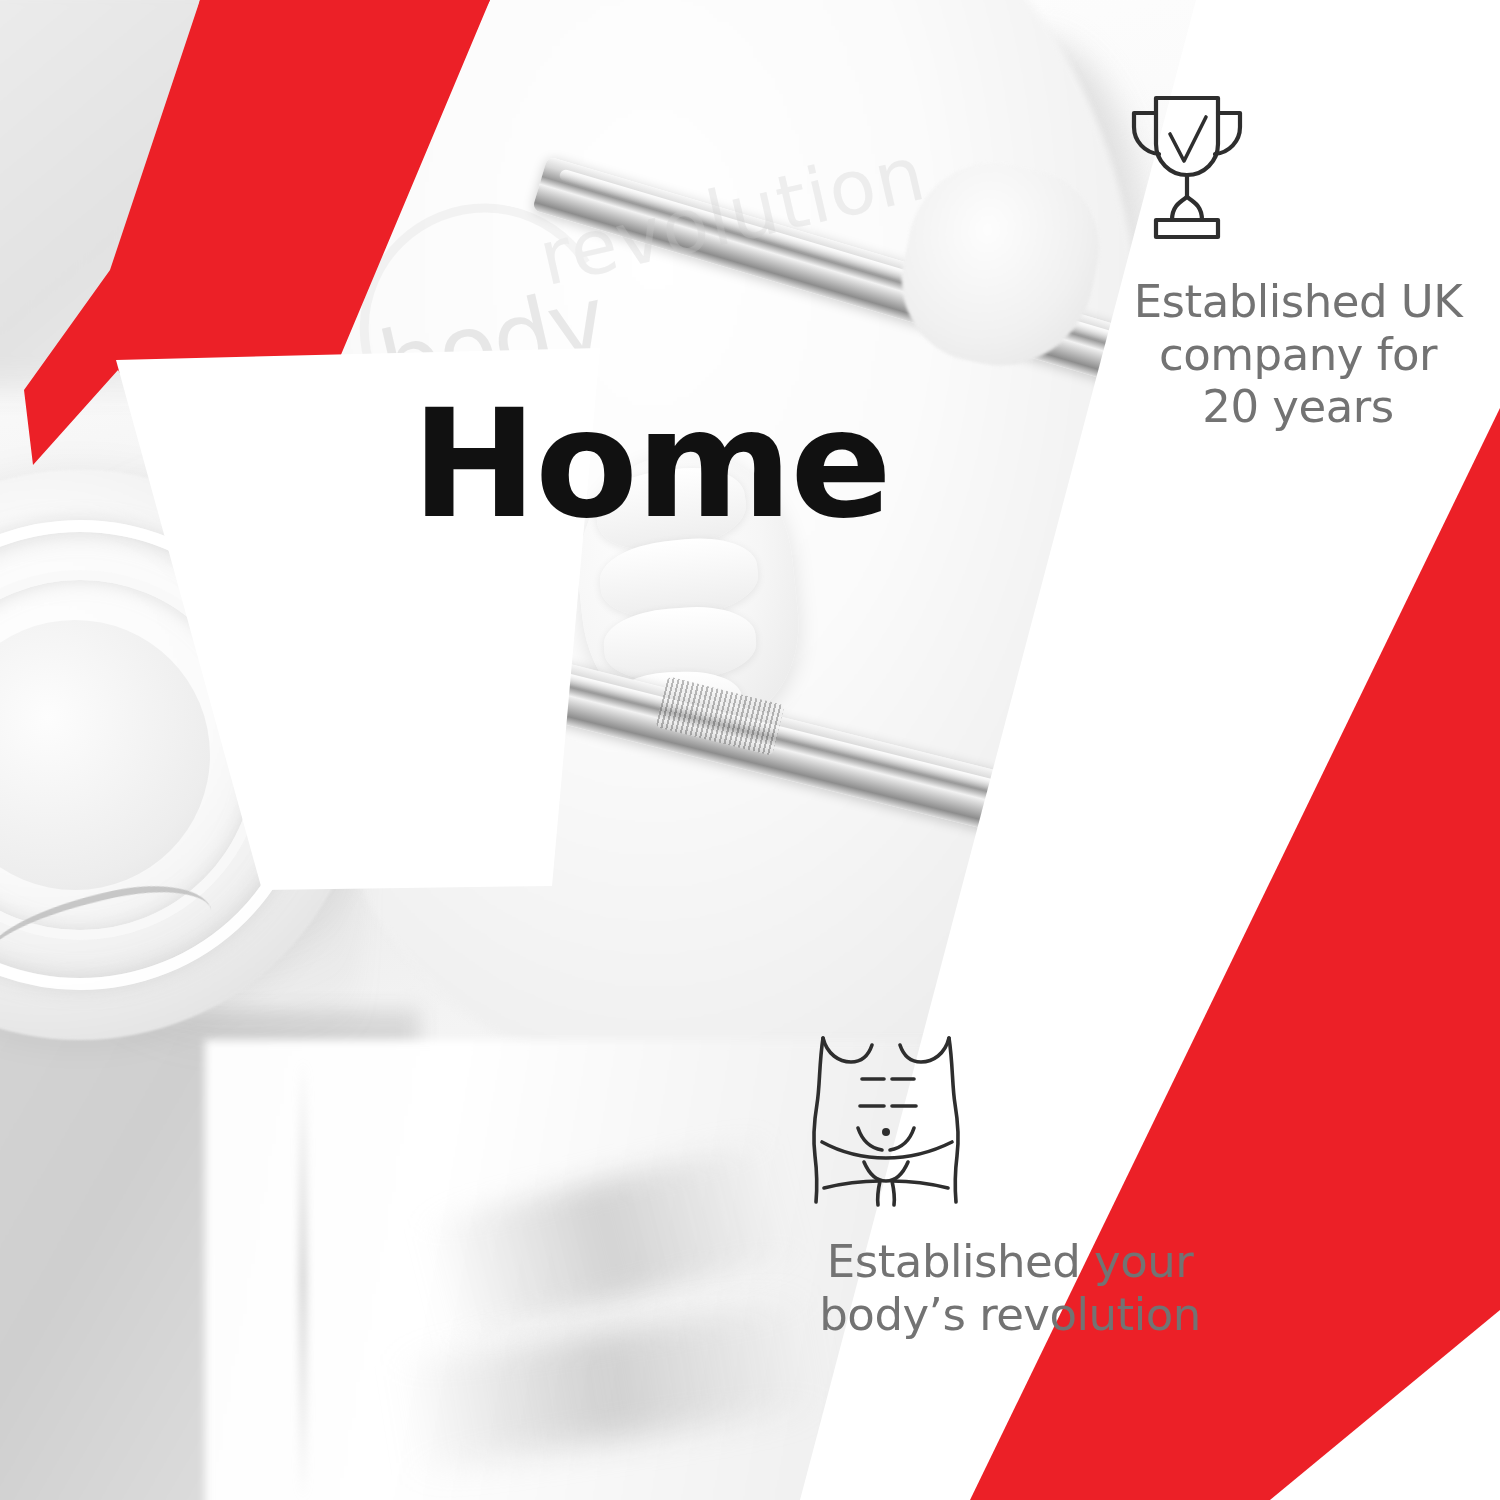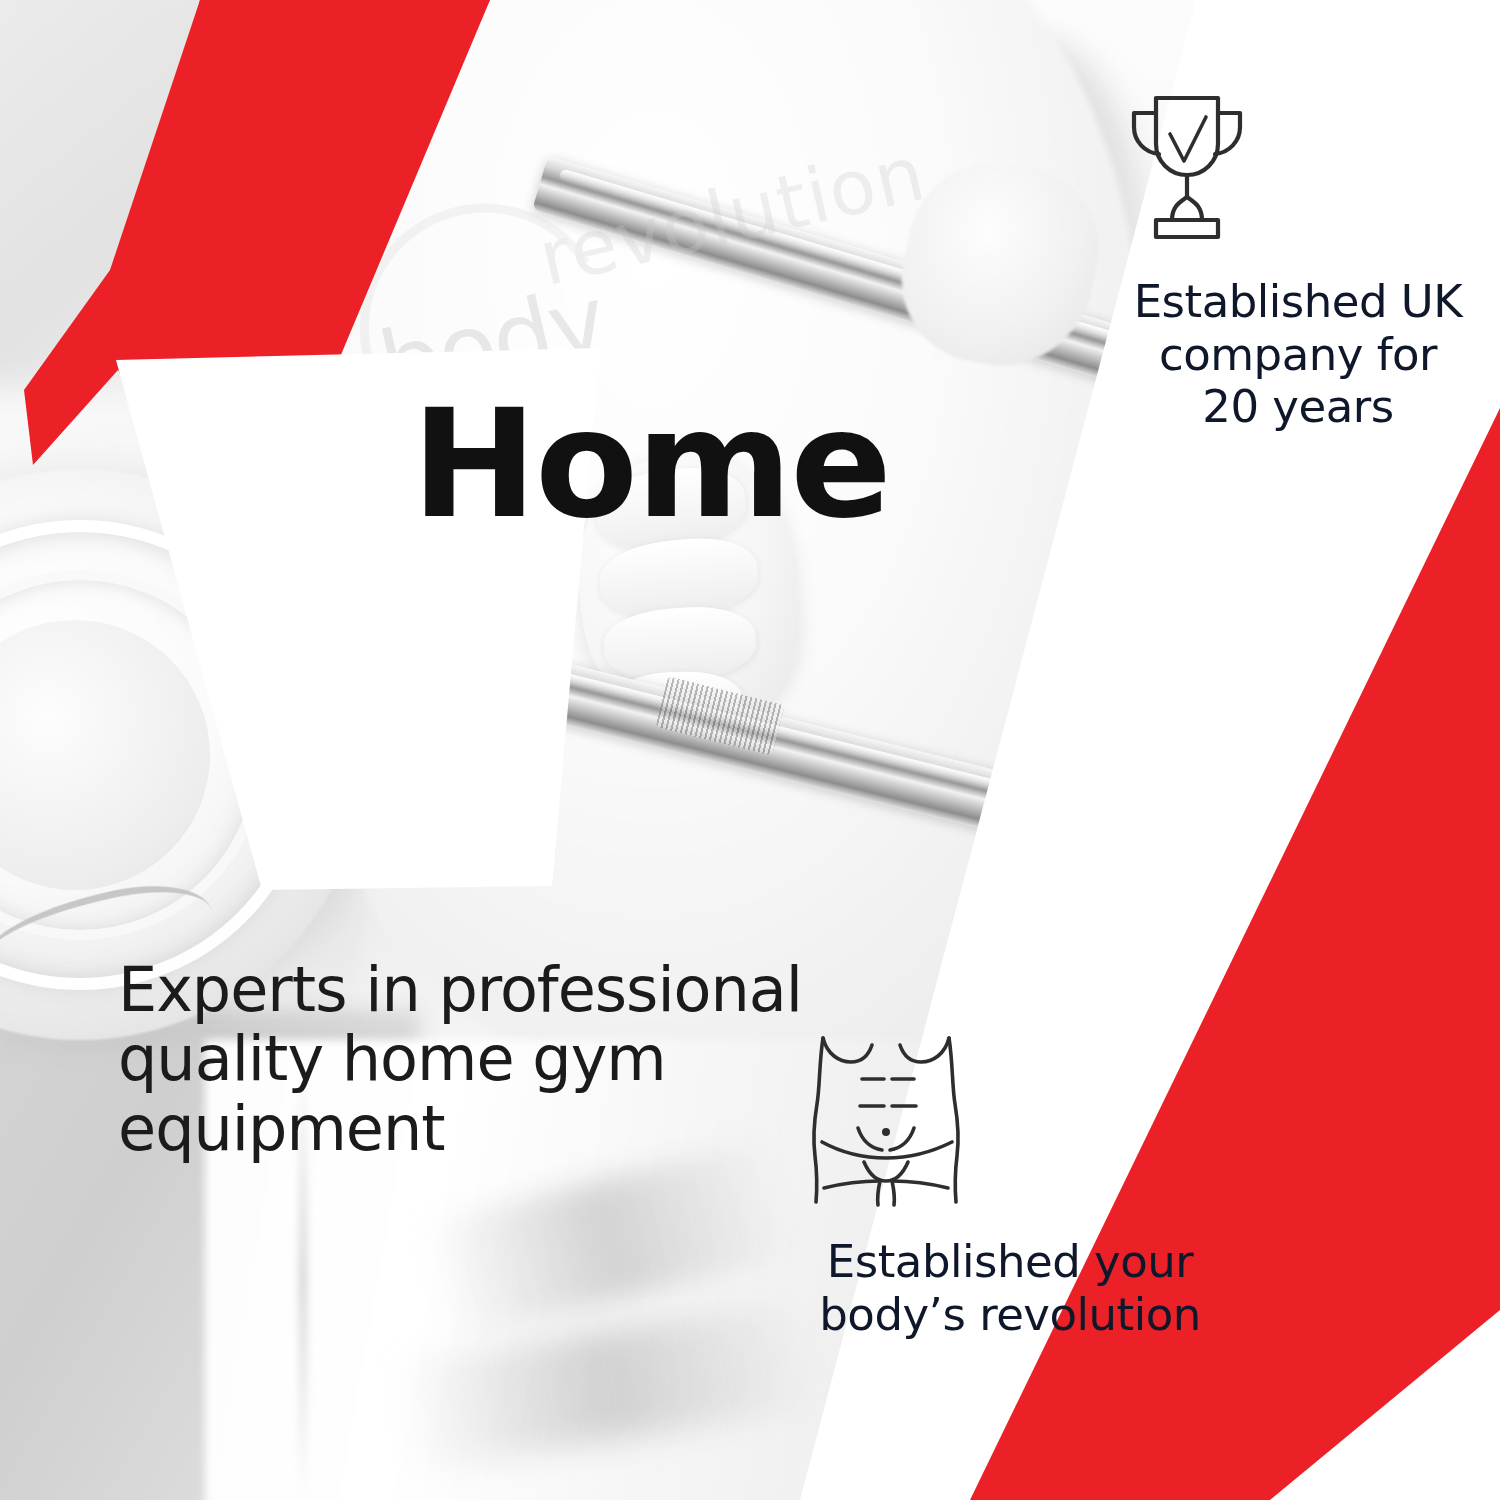--- a/index.html
+++ b/index.html
@@ -211,21 +211,21 @@
   }
 
   
   .feature{
     position:absolute;text-align:center;
     font-family:"DejaVu Sans", sans-serif;
     color:#2b2b2b;
   }
   .feature .icon{display:block;margin:0 auto 28px auto;}
   .feature .caption{
-    font-size:45px;line-height:1.17;letter-spacing:-.5px;color:#0f172a;white-space:pre-line;
+    font-size:45px;line-height:1.17;letter-spacing:-.5px;color:#737373;white-space:pre-line;
   }
   #feature-1{left:1112px;top:88px;width:372px;}
   #feature-2{left:970px;top:596px;width:420px;}
   #feature-3{left:800px;top:1032px;width:420px;}
 
   svg{display:block;}
   svg .ln{fill:none;stroke:#2e2e2e;stroke-width:4.2;stroke-linecap:round;stroke-linejoin:round;}
   svg .ln-thin{fill:none;stroke:#2e2e2e;stroke-width:3.6;stroke-linecap:round;stroke-linejoin:round;}
   svg .dot{fill:#2e2e2e;}
 </style>
@@ -278,21 +278,20 @@
 
   <div id="red-accent-2"></div>
   <div id="red-accent"></div>
 
   <div id="headline-panel"></div>
 
   <div id="headline-text">
     <span class="hl-2">Home</span>
   </div>
 
-  <div id="subheadline">Experts in professional quality home gym equipment</div>
 
   <div id="features-panel"></div>
   <div id="red-wedge"></div>
 
   <div class="feature" id="feature-1">
     <span class="icon">
       <svg width="150" height="160" viewBox="0 0 150 160" aria-hidden="true">
         <path class="ln" d="M44 10 h62 v46 a31 31 0 0 1 -62 0 Z"></path>
         <path class="ln" d="M44 25 H22 v14 a27 27 0 0 0 25 27"></path>
         <path class="ln" d="M106 25 h22 v14 a27 27 0 0 1 -25 27"></path>

